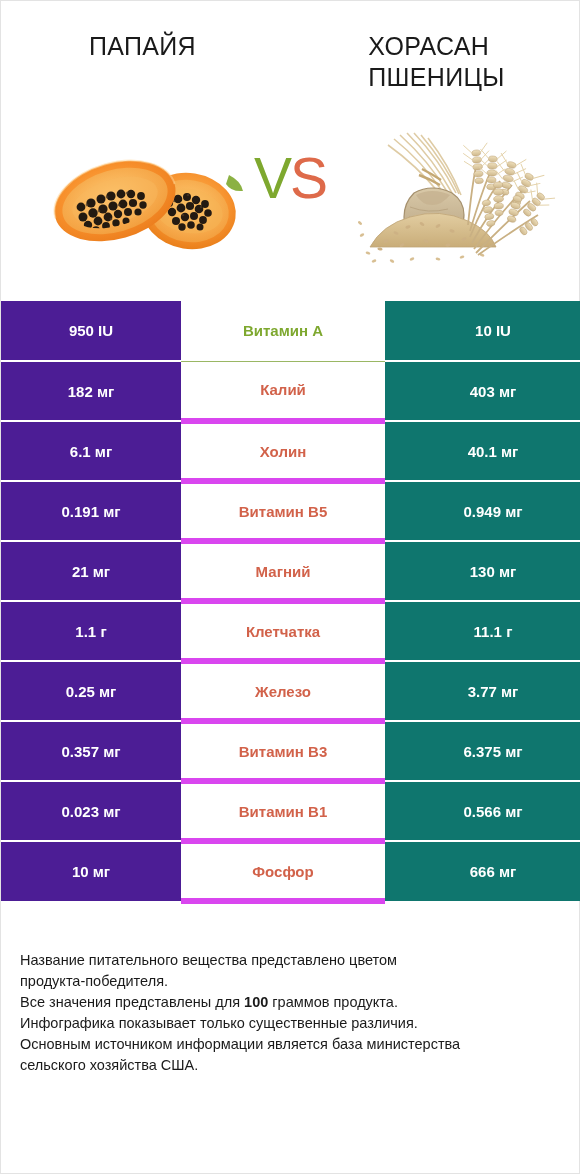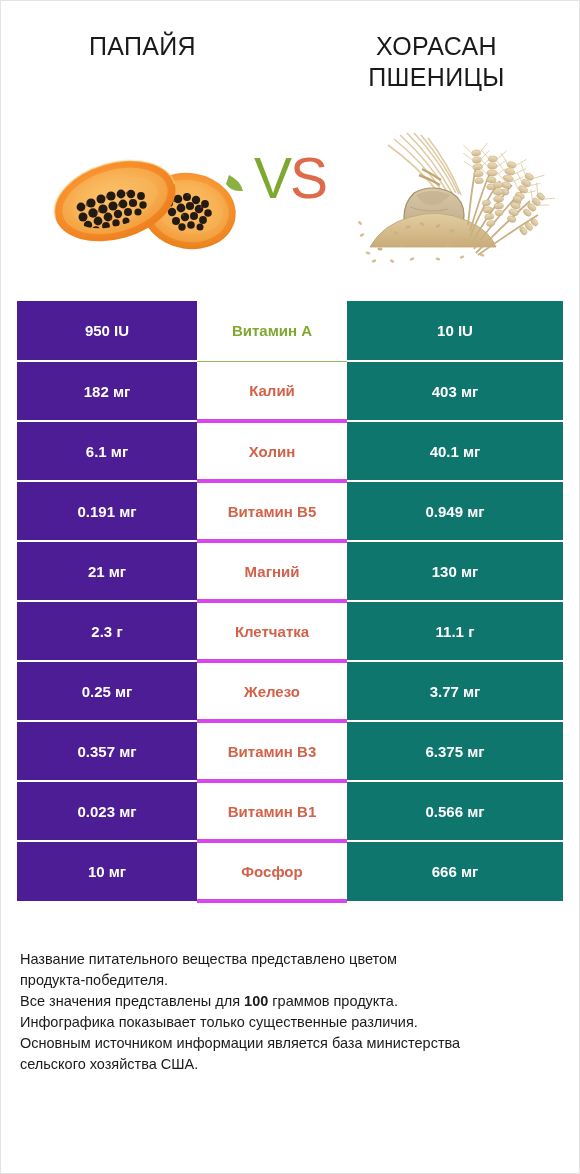--- a/index.html
+++ b/index.html
@@ -31,21 +31,21 @@
     width: 100%;
     height: 110px;
     box-sizing: border-box;
     padding-top: 30px;
   }
   .header-col {
     flex: 1 1 50%;
     display: flex;
     align-items: flex-start;
     justify-content: center;
-    text-align: center;
+    text-align: left;
   }
   .title {
     font-size: 25px;
     line-height: 31px;
     font-weight: 400;
     color: #1a1a1a;
     letter-spacing: 0.3px;
     text-transform: uppercase;
     white-space: pre-line;
     font-family: "Liberation Sans", "DejaVu Sans", sans-serif;
@@ -94,27 +94,27 @@
     text-align: center;
     vertical-align: middle;
     font-size: 15px;
     font-weight: 700;
     box-sizing: border-box;
   }
   .col-left  { width: 180px; background: #4c1d95; color: #ffffff;
                border-bottom: 2px solid #ffffff; }
   .col-right { width: 216px; background: #0f766e; color: #ffffff;
                border-bottom: 2px solid #ffffff; }
-  .col-mid   { width: 150px; background: #ffffff; font-weight: 700;
+  .col-mid   { width: 204px; background: #ffffff; font-weight: 700;
                font-size: 15px; }
   tr:last-child .col-left,
   tr:last-child .col-right { border-bottom: none; }
 
   .win-green .col-mid { color: #7ea82f; border-bottom: 1px solid #9ab764; }
-  .win-orange .col-mid { color: #d2624a; border-bottom: 4px solid #d946ef; }
+  .win-orange .col-mid { color: #d2624a; border-bottom: 6px solid #d946ef; }
 
   
   .footer {
     width: 540px;
     margin: 46px auto 0 auto;
     text-align: left;
     color: #1a1a1a;
     font-size: 14.5px;
     line-height: 21px;
     font-family: "Liberation Sans", "DejaVu Sans", sans-serif;
@@ -469,21 +469,21 @@
         <td class="col-right">0.949 мг</td>
       </tr>
 
       <tr class="win-orange">
         <td class="col-left">21 мг</td>
         <td class="col-mid">Магний</td>
         <td class="col-right">130 мг</td>
       </tr>
 
       <tr class="win-orange">
-        <td class="col-left">2.3 г</td>
+        <td class="col-left">1.1 г</td>
         <td class="col-mid">Клетчатка</td>
         <td class="col-right">11.1 г</td>
       </tr>
 
       <tr class="win-orange">
         <td class="col-left">0.25 мг</td>
         <td class="col-mid">Железо</td>
         <td class="col-right">3.77 мг</td>
       </tr>
 

